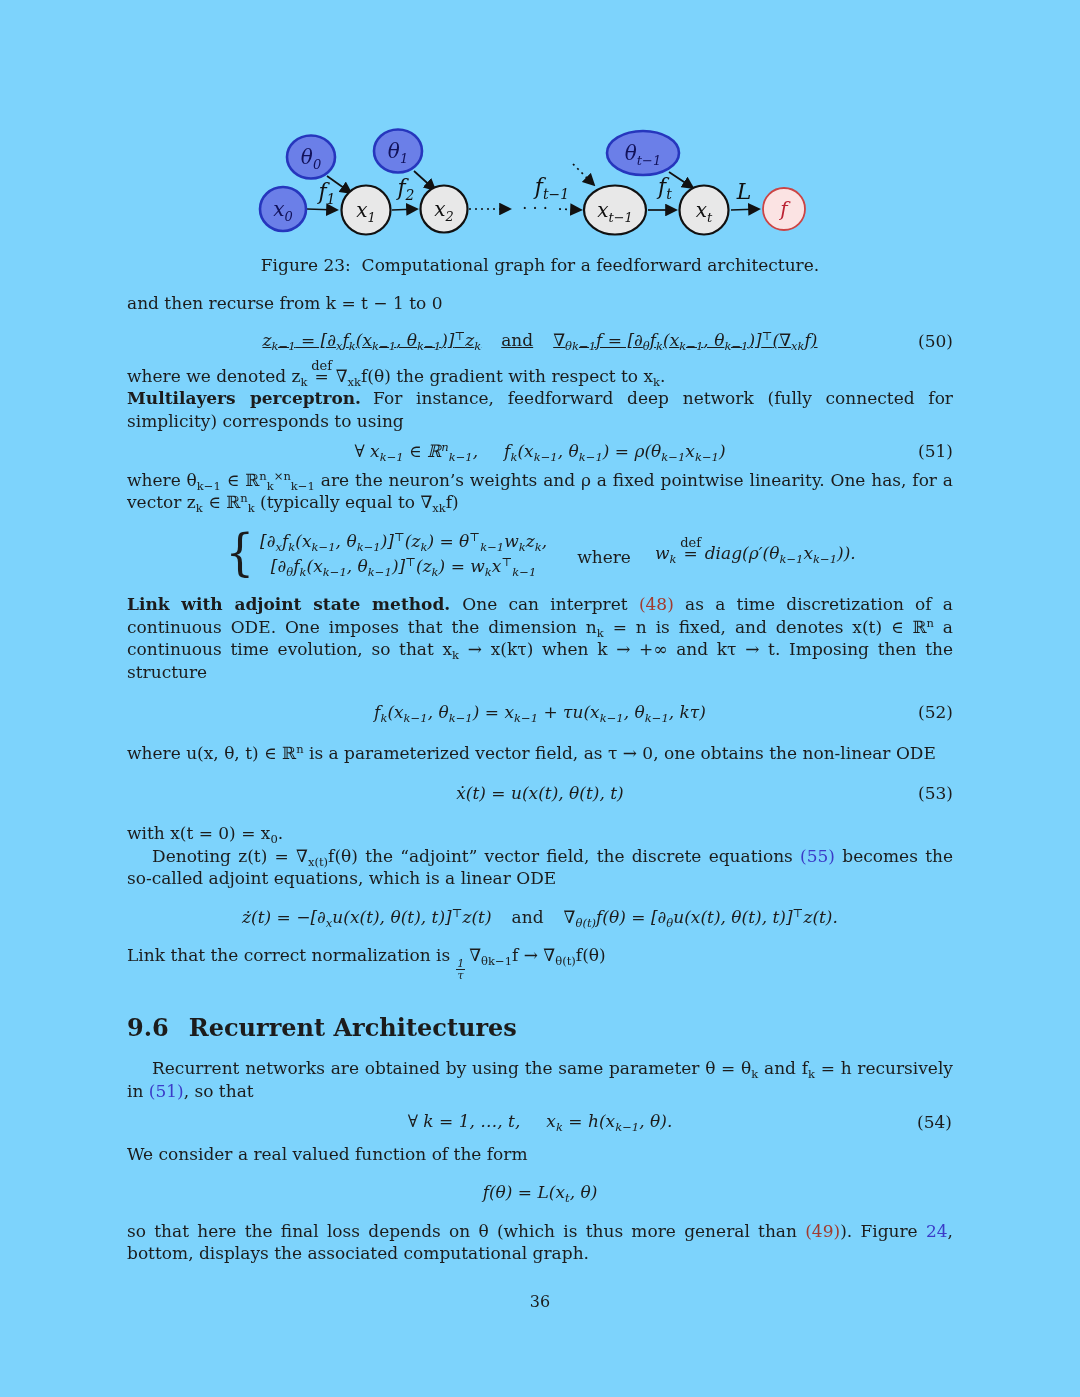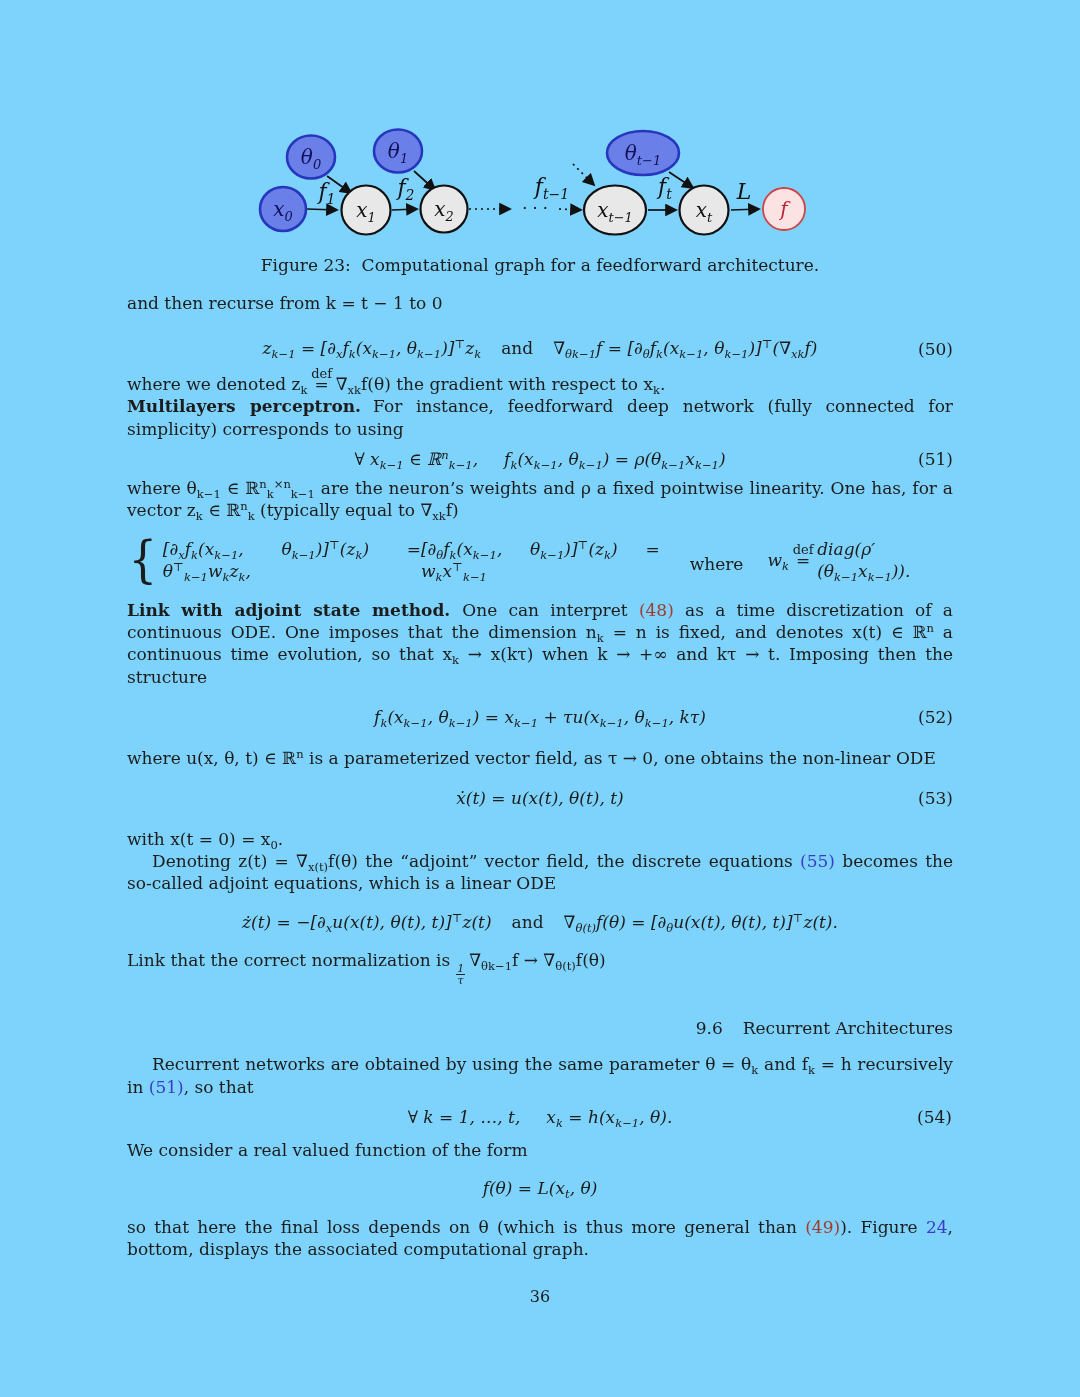--- a/index.html
+++ b/index.html
@@ -24,34 +24,34 @@
   
   .eqrow{position:relative; display:flex; justify-content:center; align-items:center;}
   .eqno{position:absolute; right:0; top:50%; transform:translateY(-50%); font-style:normal;}
   .andword{margin:0 20px; font-style:normal;}
   .qgap{margin-right:26px;}
   
   .defeq{position:relative; display:inline-block; margin:0 7px; font-style:normal;}
   .defword{position:absolute; top:-0.62em; left:50%; transform:translateX(-50%); font-size:13px; font-style:normal;}
   
   .lbrace{font-size:50px; line-height:0.9; font-weight:400; margin-right:4px; transform:scaleX(.9);}
-  .cases{display:flex; align-items:center; row-gap:3px;}
+  .cases{display:flex; flex-direction:column; align-items:center; row-gap:3px;}
   .whereword{margin:8px 24px 0 30px; font-style:normal;}
   
   .frac{display:inline-flex; flex-direction:column; align-items:center; font-size:11px; line-height:1.05; vertical-align:-0.5em; margin:0 4px 0 6px; font-style:italic;}
   .frac .ftop{border-bottom:1px solid #222; padding:0 1px;}
   
   .ref-red{color:#a23b2e; text-decoration:none; cursor:pointer;}
   .ref-blue{color:#3b3bc8; text-decoration:none; cursor:pointer;}
   
-  .sechead{display:flex; font-weight:normal; font-size:17px; margin:30px 0 14px 0;justify-content:flex-end;}
+  .sechead{display:flex; font-weight:bold; font-size:24px; margin:30px 0 14px 0;}
   .secnum{margin-right:20px;}
   
   .mt-recurse{margin-top:22px;}
-  .eq50{margin:23px 0 13px;}
+  .eq50{margin:15px 0 13px;text-decoration:underline;}
   .mt-mlp{margin-top:24px;}
   .eq51{margin:8px 0 6px;}
   .braceq{margin:16px 0;}
   .mt-adjoint{margin-top:22px;}
   .eq52{margin:18px 0;}
   .eq53{margin:18px 0;}
   .mt-with{margin-top:18px;}
   .mt-denoting{margin-top:2px;}
   .eqadj{margin:16px 0;}
   .mt-note{margin-top:14px;}

